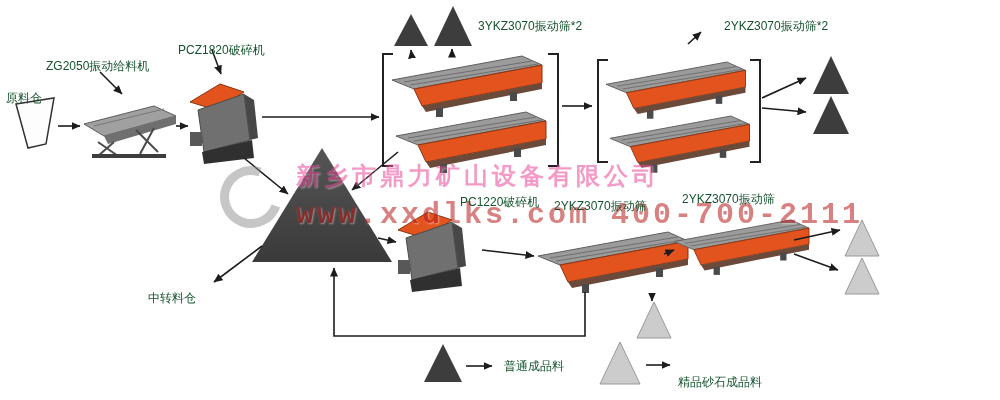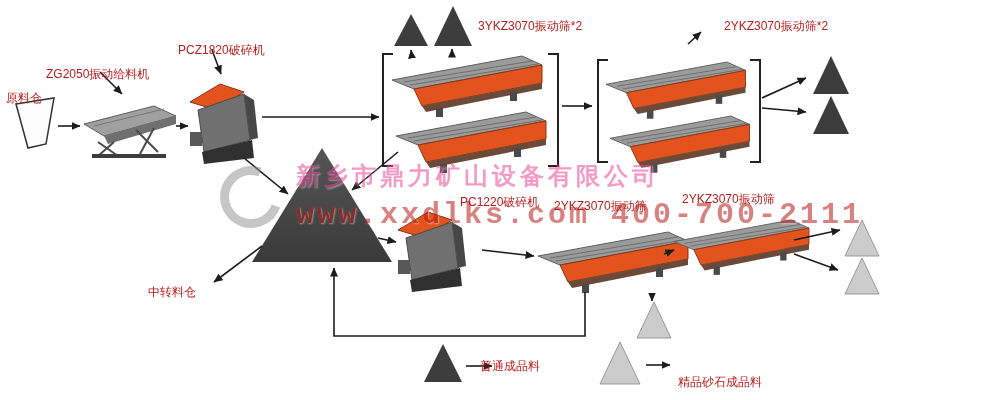--- a/index.html
+++ b/index.html
@@ -1,19 +1,19 @@
 <!DOCTYPE html>
 <html><head>
 <meta charset="utf-8">
 <style>
   html,body{margin:0;padding:0;background:#fff;}
   #stage{position:relative;width:1000px;height:400px;background:#fff;overflow:hidden;
          font-family:"Liberation Sans","DejaVu Sans",sans-serif;}
   #flow-svg{position:absolute;left:0;top:0;}
-  .lbl{position:absolute;font-size:12px;color:#b91c1c;white-space:nowrap;line-height:1.1;}
+  .lbl{position:absolute;font-size:12px;color:#14532d;white-space:nowrap;line-height:1.1;}
   .wm{position:absolute;font-weight:bold;white-space:nowrap;pointer-events:none;}
   .wm-company{left:272px;top:160px;font-size:24px;letter-spacing:4px;color:#ec4899;opacity:.55;
               text-shadow:1px 1px 2px rgba(255,255,255,.8);margin-left:24px;}
   .wm-contact{left:296px;top:198px;font-size:30px;letter-spacing:3px;color:#b91c1c;opacity:.55;
               text-shadow:1px 1px 2px rgba(255,255,255,.8);font-family:Liberation Mono, monospace;}
   .wm-logo{position:absolute;left:220px;top:166px;width:44px;height:44px;border:9px solid #8f8f8f;
            border-right-color:transparent;border-radius:50%;transform:rotate(-25deg);opacity:.5;
            pointer-events:none;}
 </style>
 </head>
@@ -111,24 +111,24 @@
       <path d="M466,366 L492,366" marker-end="url(#arr)"></path>
       <path d="M646,365 L670,365" marker-end="url(#arr)"></path>
     </g>
   </svg>
 
   <div class="wm-logo"></div>
   <div class="wm wm-company">新乡市鼎力矿山设备有限公司</div>
   <div class="wm wm-contact">www.xxdlks.com  400-700-2111</div>
 
   <div class="lbl" style="left:6px;top:92px">原料仓</div>
-  <div class="lbl" style="left:46px;top:68px">ZG2050振动给料机</div>
+  <div class="lbl" style="left:46px;top:60px">ZG2050振动给料机</div>
   <div class="lbl" style="left:178px;top:44px">PCZ1820破碎机</div>
   <div class="lbl" style="left:478px;top:20px">3YKZ3070振动筛*2</div>
   <div class="lbl" style="left:724px;top:20px">2YKZ3070振动筛*2</div>
   <div class="lbl" style="left:460px;top:196px">PC1220破碎机</div>
   <div class="lbl" style="left:554px;top:200px">2YKZ3070振动筛</div>
   <div class="lbl" style="left:682px;top:193px">2YKZ3070振动筛</div>
-  <div class="lbl" style="left:148px;top:286px">中转料仓</div>
-  <div class="lbl" style="left:480px;top:360px">普通成品料</div>
+  <div class="lbl" style="left:148px;top:292px">中转料仓</div>
+  <div class="lbl" style="left:504px;top:360px">普通成品料</div>
   <div class="lbl" style="left:678px;top:376px">精品砂石成品料</div>
 
 </div>
 
 </body></html>

